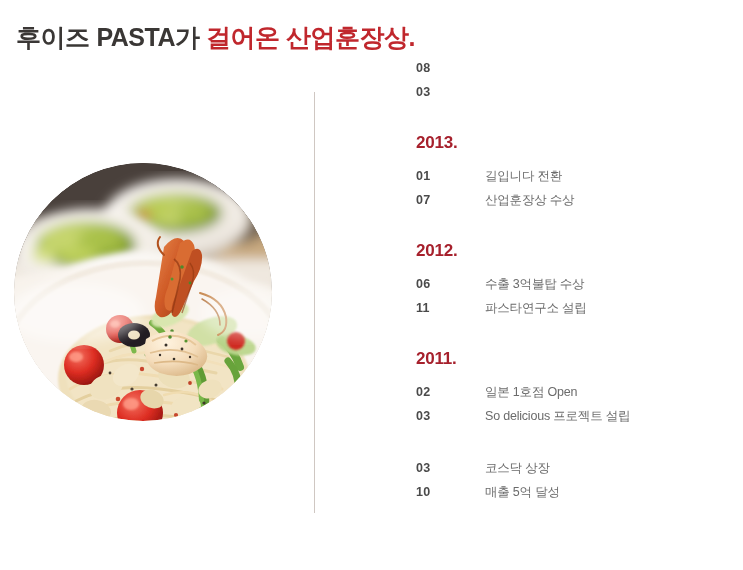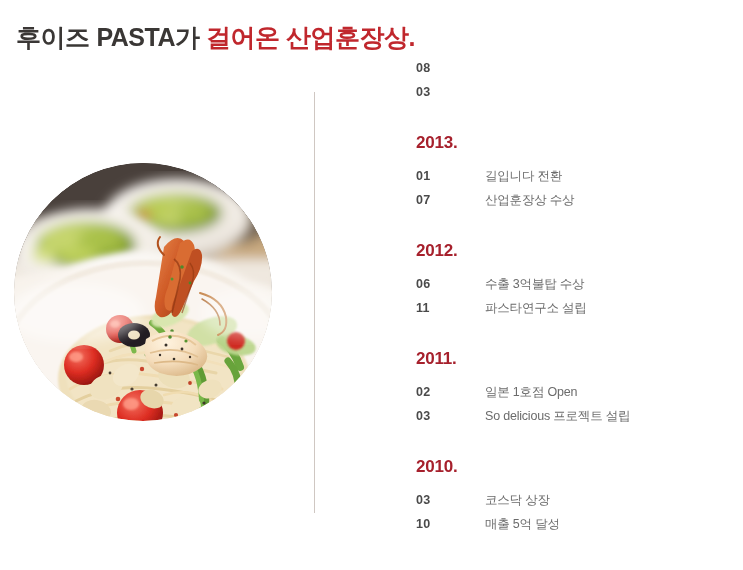--- a/index.html
+++ b/index.html
@@ -353,21 +353,20 @@
       <div class="event-row">
         <span class="event-month" style="color: rgb(74, 74, 74);">02</span>
         <span class="event-desc" style="color: rgb(107, 107, 107);">일본 1호점 Open</span>
       </div>
       <div class="event-row">
         <span class="event-month" style="color: rgb(74, 74, 74);">03</span>
         <span class="event-desc" style="color: rgb(107, 107, 107);">So delicious 프로젝트 설립</span>
       </div>
     </div>
     <div class="year-block">
-      <div class="year-label" style="color: rgb(166, 32, 44);">2010.</div>
       <div class="event-row">
         <span class="event-month" style="color: rgb(74, 74, 74);">03</span>
         <span class="event-desc" style="color: rgb(107, 107, 107);">코스닥 상장</span>
       </div>
       <div class="event-row">
         <span class="event-month" style="color: rgb(74, 74, 74);">10</span>
         <span class="event-desc" style="color: rgb(107, 107, 107);">매출 5억 달성</span>
       </div>
     </div>
   </div>

